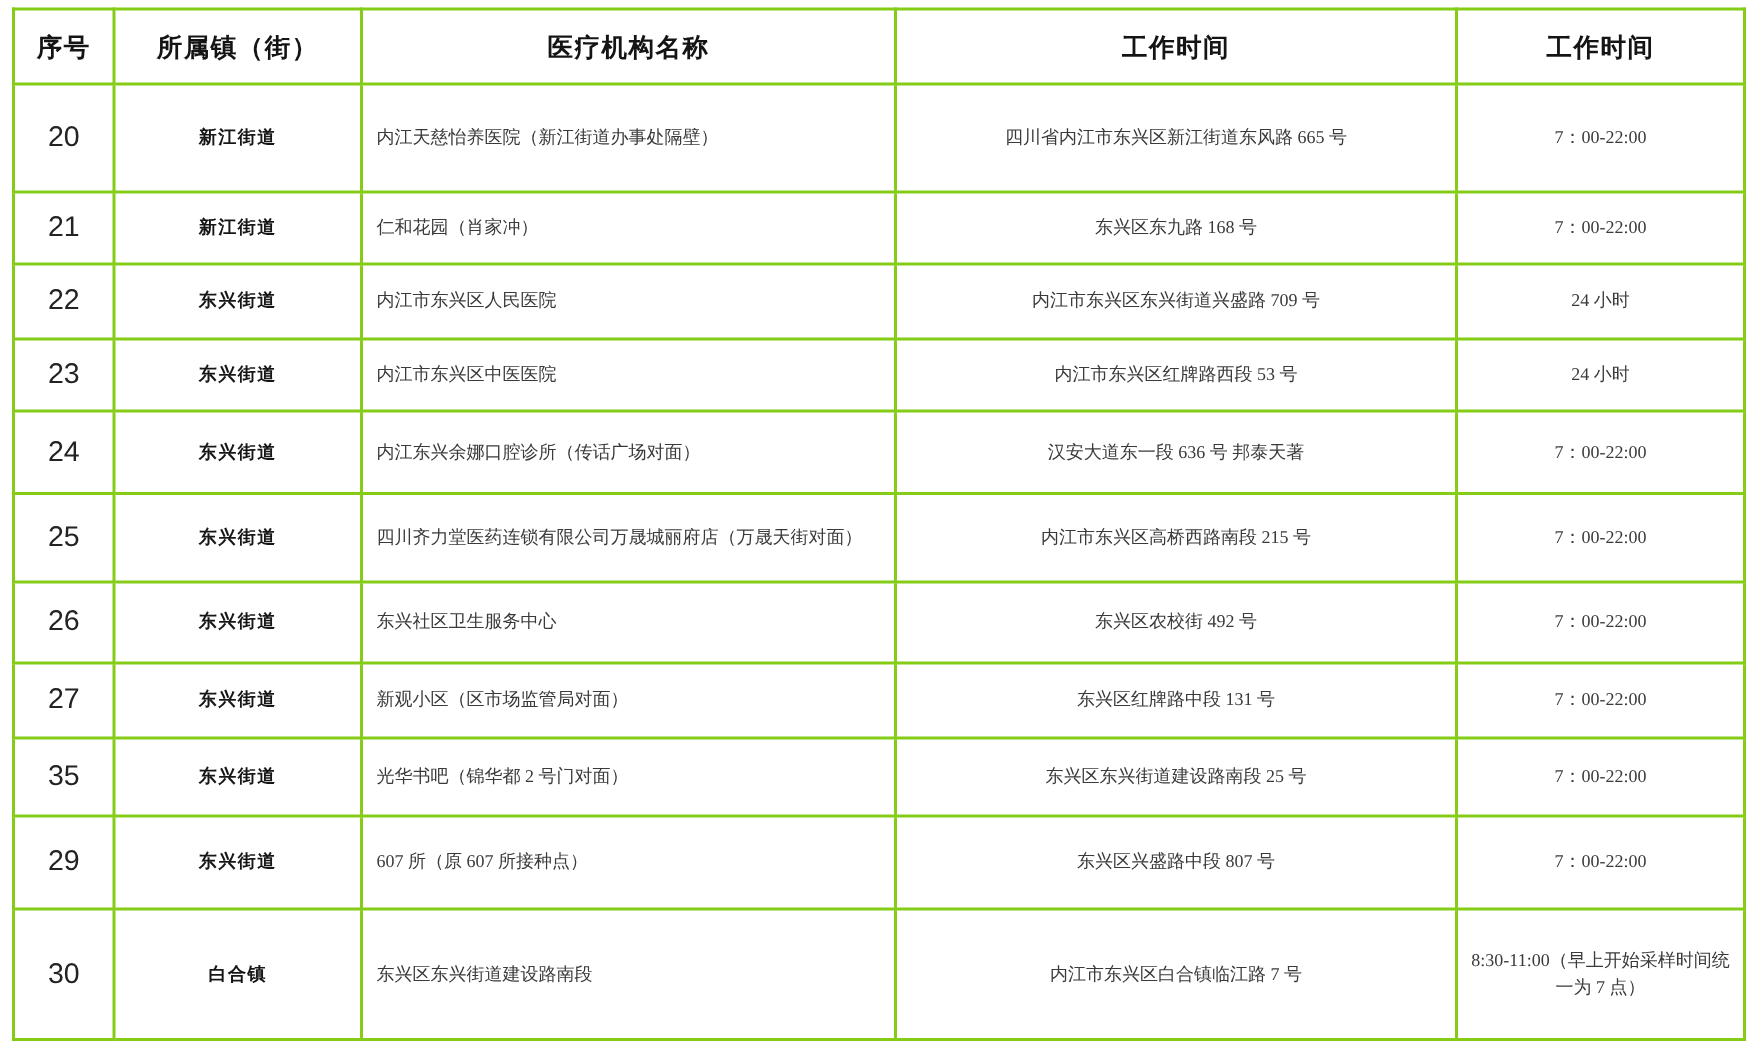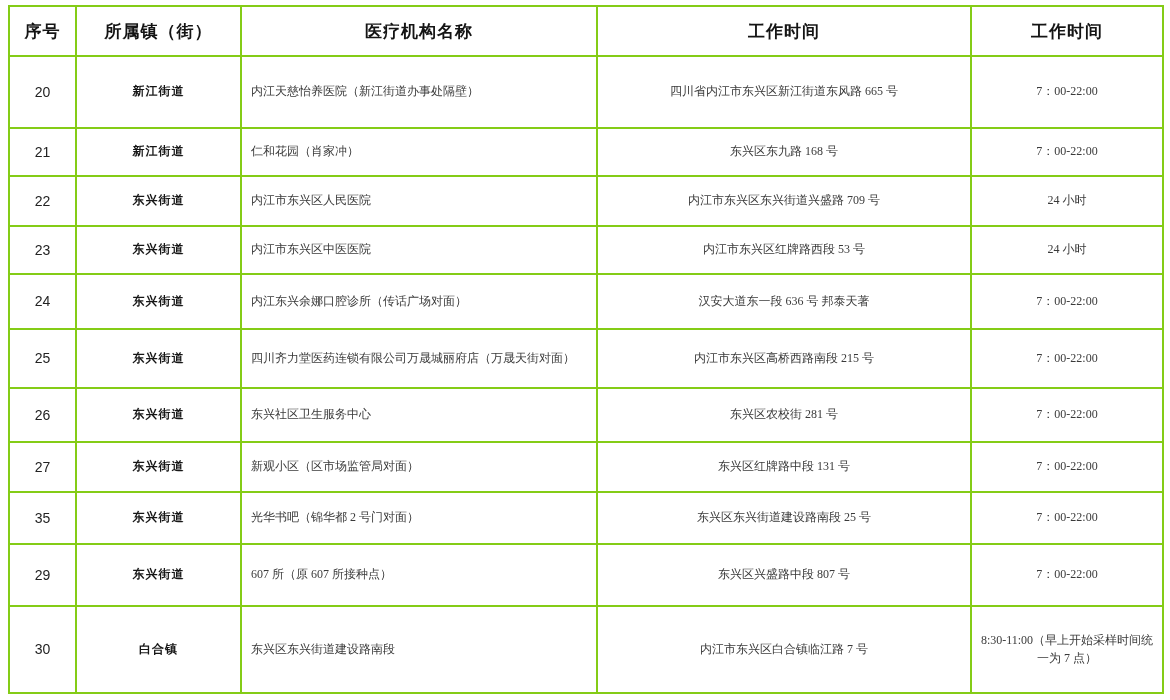--- a/index.html
+++ b/index.html
@@ -56,21 +56,21 @@
 
   
   .med-table td {
     font-size: 12px;
     color: #3a3a3a;
     line-height: 1.45;
   }
   td.cell-index {
     font-family: "Liberation Sans", sans-serif;
     color: #232323;
-    font-size: 14px;
+    font-size: 19px;
   }
   td.cell-town {
     font-family: "Liberation Sans", sans-serif;
     font-weight: 700;
     color: #161616;
     letter-spacing: 1px;
   }
   td.cell-name {
     text-align: left;
     padding-left: 9px;
@@ -151,21 +151,21 @@
         <td class="cell-index">25</td>
         <td class="cell-town">东兴街道</td>
         <td class="cell-name">四川齐力堂医药连锁有限公司万晟城丽府店（万晟天街对面）</td>
         <td class="cell-address">内江市东兴区高桥西路南段 215 号</td>
         <td class="cell-hours">7：00-22:00</td>
       </tr>
       <tr>
         <td class="cell-index">26</td>
         <td class="cell-town">东兴街道</td>
         <td class="cell-name">东兴社区卫生服务中心</td>
-        <td class="cell-address">东兴区农校街 281 号</td>
+        <td class="cell-address">东兴区农校街 492 号</td>
         <td class="cell-hours">7：00-22:00</td>
       </tr>
       <tr>
         <td class="cell-index">27</td>
         <td class="cell-town">东兴街道</td>
         <td class="cell-name">新观小区（区市场监管局对面）</td>
         <td class="cell-address">东兴区红牌路中段 131 号</td>
         <td class="cell-hours">7：00-22:00</td>
       </tr>
       <tr>

